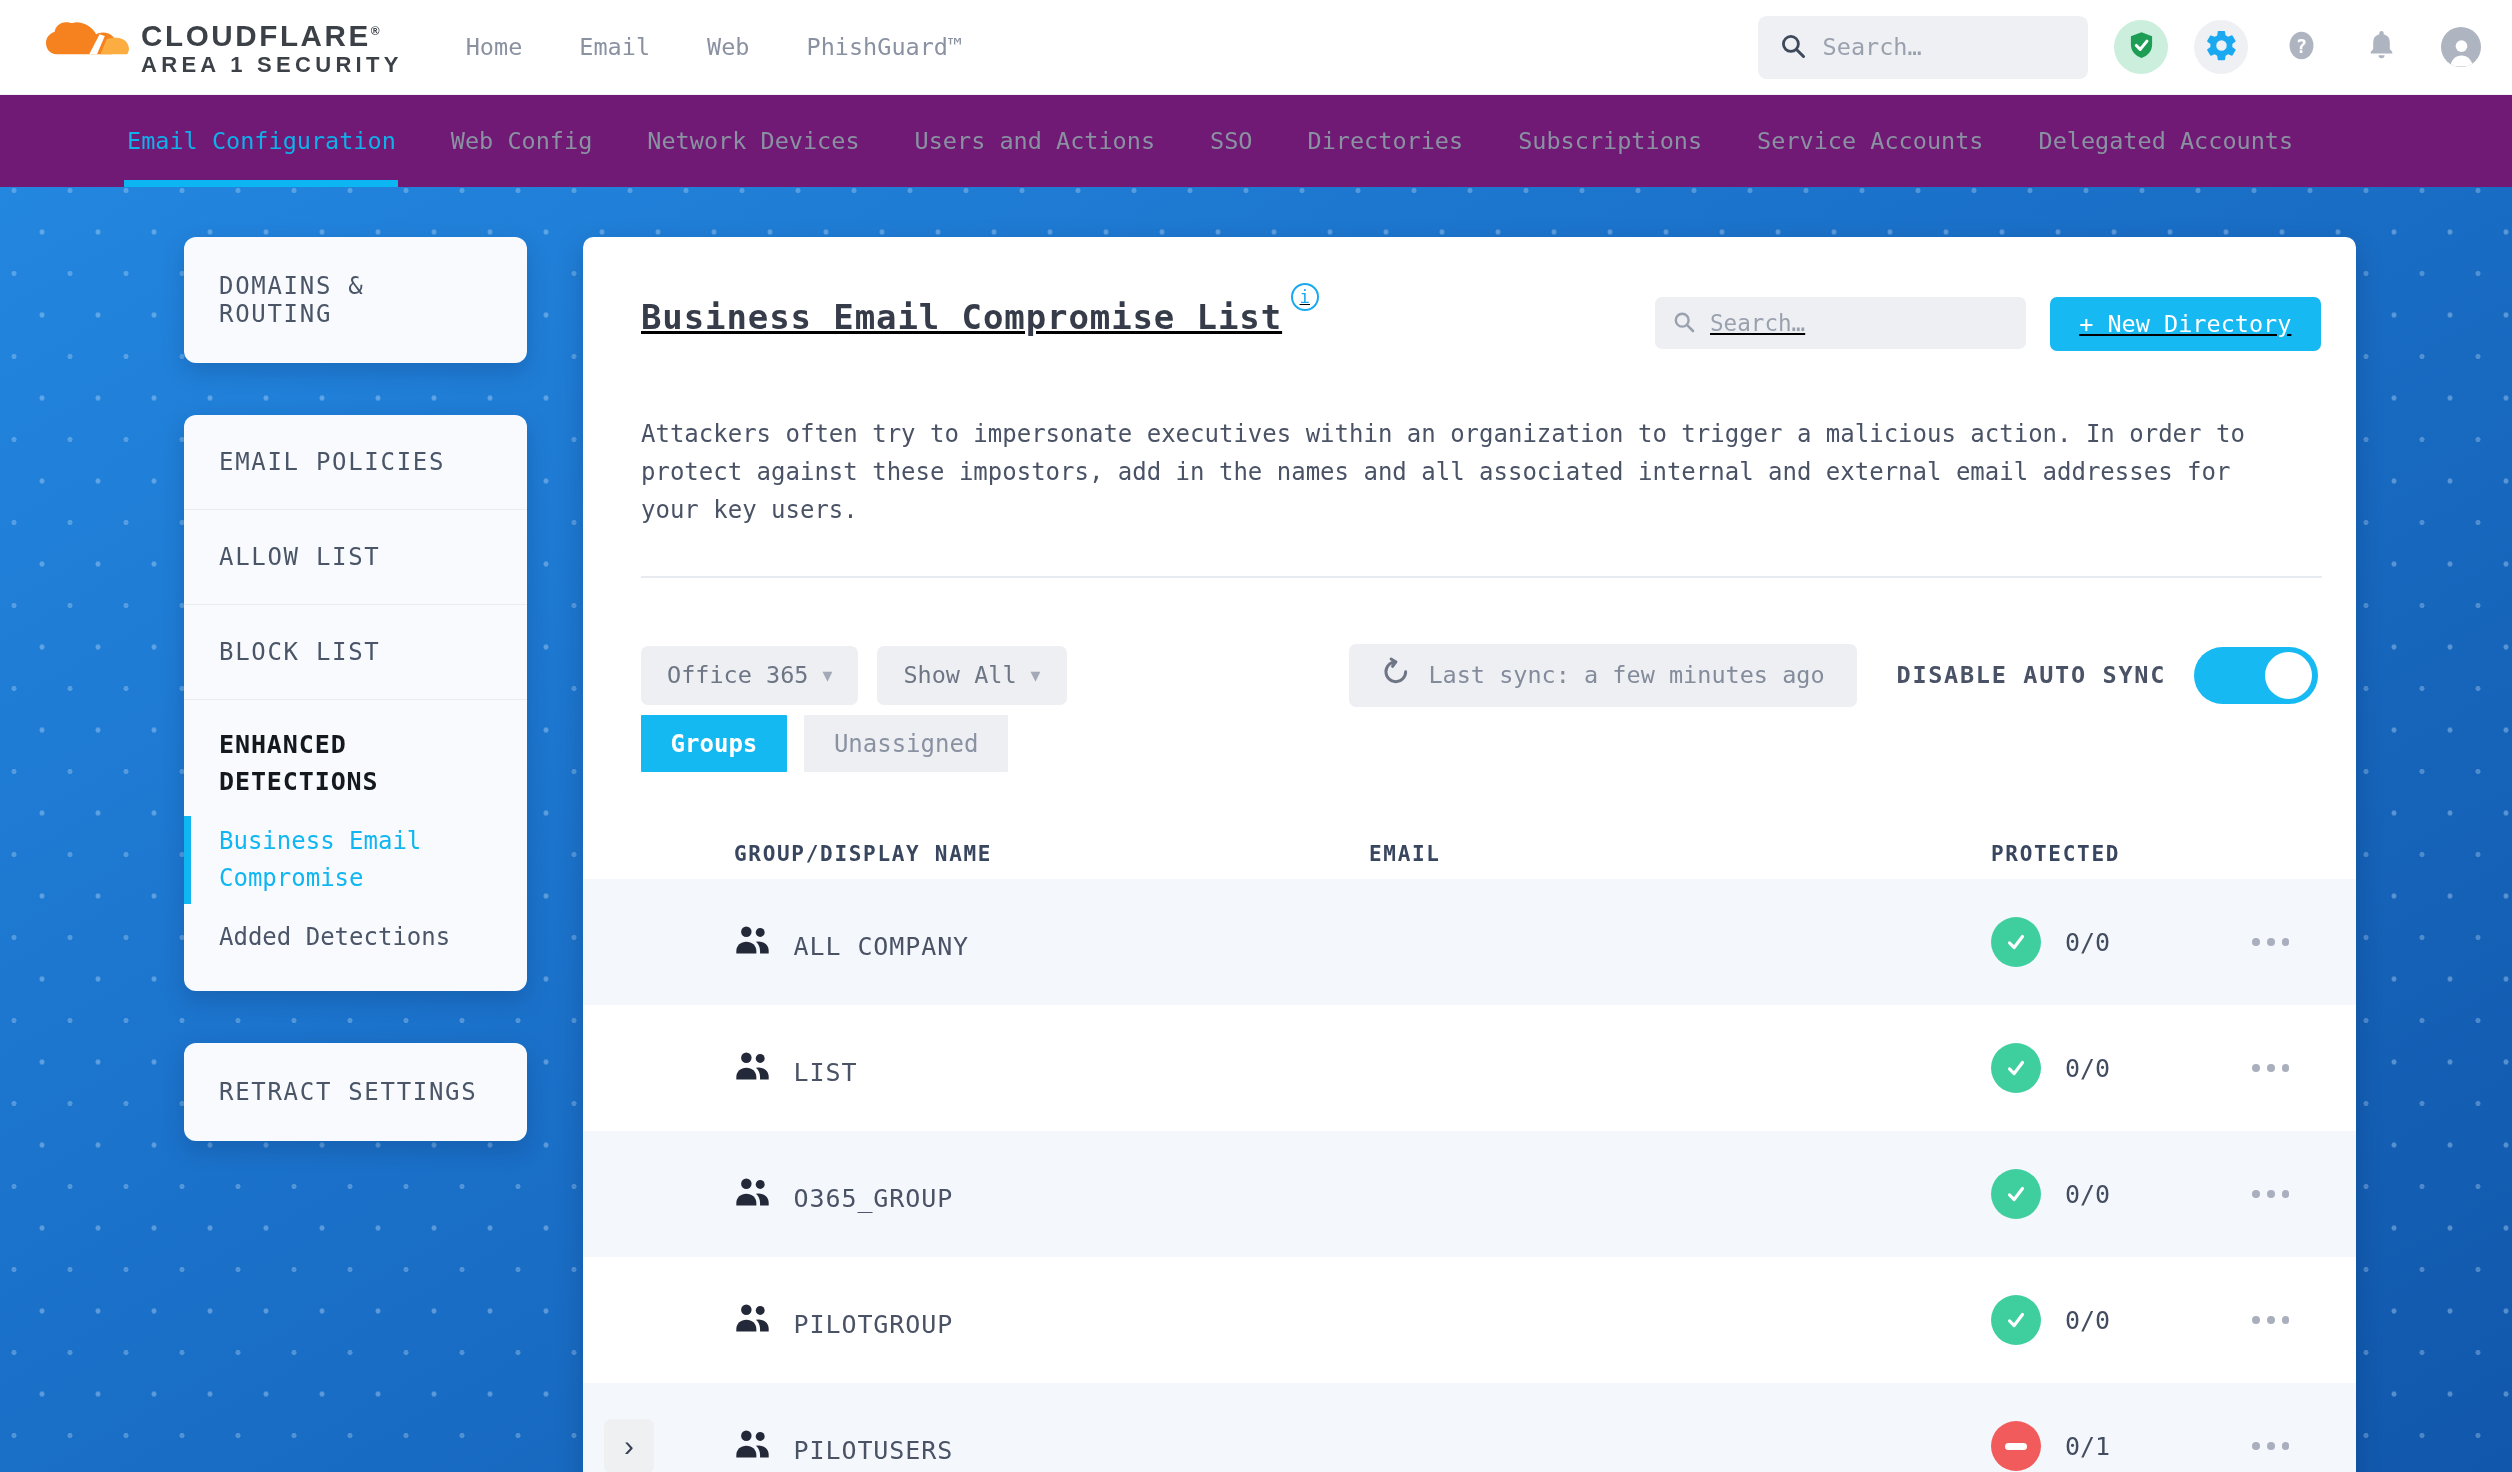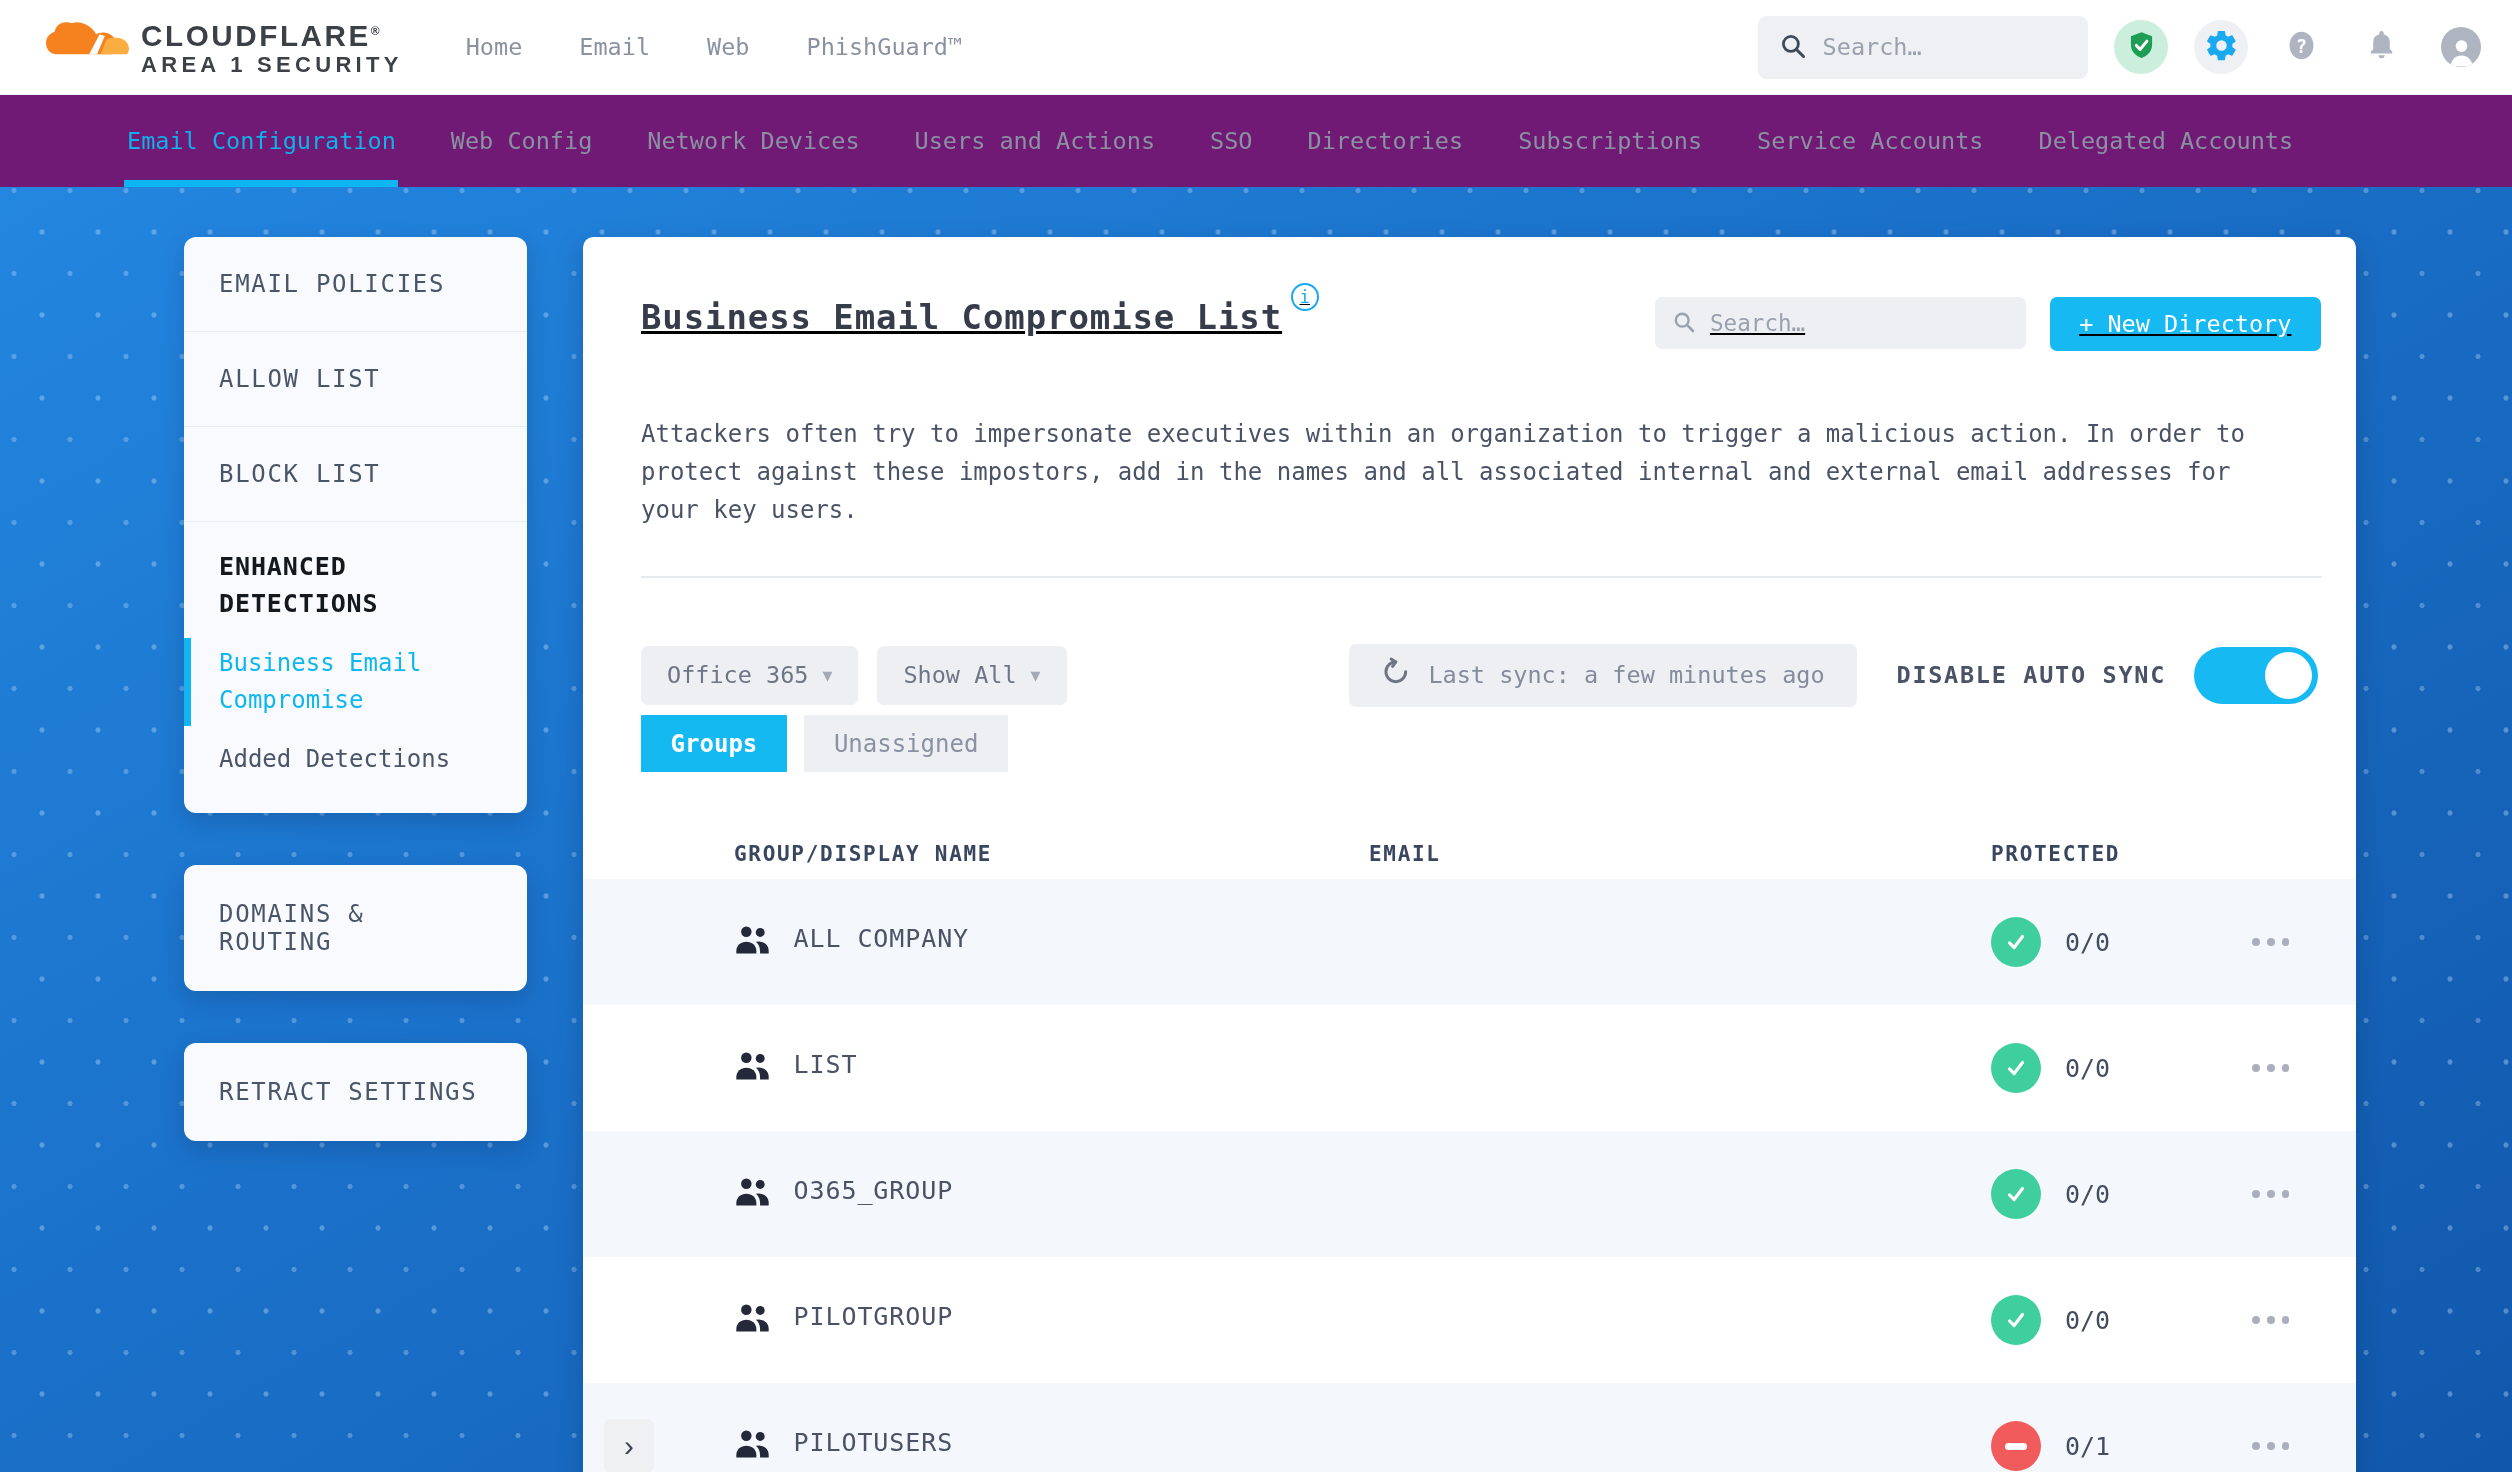--- a/index.html
+++ b/index.html
@@ -76,21 +76,21 @@
   .tab { height:57px; padding:0 29.6px; border-radius:1px; display:flex; align-items:center; font-size:24px; cursor:pointer; }
   .tab.active { background:#14B9F2; color:#fff; font-weight:bold; }
   .tab.inactive { background:#EDEFF3; color:#8A92A2; }
 
   
   .table { margin-top:57px; width:100%; }
   .trow { display:grid; grid-template-columns:151px 635px 622px 261px 1fr; align-items:center; }
   .thead { height:50px; font-size:21px; font-weight:bold; letter-spacing:1.7px; color:#39465F; }
   .drow { height:126px; }
   .drow.alt { background:#F4F7FC; }
-  .name-cell { display:flex; align-items:flex-start; gap:22.6px; font-size:25px; letter-spacing:0.9px; color:#4A5366; }
+  .name-cell { display:flex; align-items:flex-end; gap:22.6px; font-size:25px; letter-spacing:0.9px; color:#4A5366; }
   .expander { width:50px; height:54px; margin-left:21px; background:#EEF0F2; border:none; border-radius:7px; font-size:29.6px; color:#3A4356; cursor:pointer; line-height:54px; }
   .status-cell { display:flex; align-items:center; gap:24px; font-size:25px; color:#434D60; }
   .status-circle { width:50px; height:50px; border-radius:50%; display:flex; align-items:center; justify-content:center; }
   .st-green { background:#3FCF9F; }
   .st-red { background:#F25B5B; }
   .minus-bar { width:22.6px; height:7px; border-radius:3.5px; background:#fff; }
   .dots { display:flex; gap:7px; cursor:pointer; }
   .dots span { width:7.8px; height:7.8px; border-radius:50%; background:#A9AFBD; }
 </style>
 </head>
@@ -185,32 +185,32 @@
     <a href="#">Directories</a>
     <a href="#">Subscriptions</a>
     <a href="#">Service Accounts</a>
     <a href="#">Delegated Accounts</a>
   </div>
 
   <div class="content">
 
     <div class="sidebar">
       <div class="card">
+        <div class="solo">DOMAINS &amp; ROUTING</div>
+      </div>
+
+      <div class="card">
         <div class="item">EMAIL POLICIES</div>
         <div class="item">ALLOW LIST</div>
         <div class="item">BLOCK LIST</div>
         <div class="group">
           <div class="group-header">ENHANCED DETECTIONS</div>
           <div class="sub-item active">Business Email Compromise</div>
           <div class="sub-item">Added Detections</div>
         </div>
-      </div>
-
-      <div class="card">
-        <div class="solo">DOMAINS &amp; ROUTING</div>
       </div>
 
       <div class="card">
         <div class="solo">RETRACT SETTINGS</div>
       </div>
     </div>
 
     <div class="panel">
 
       <div class="panel-head">

